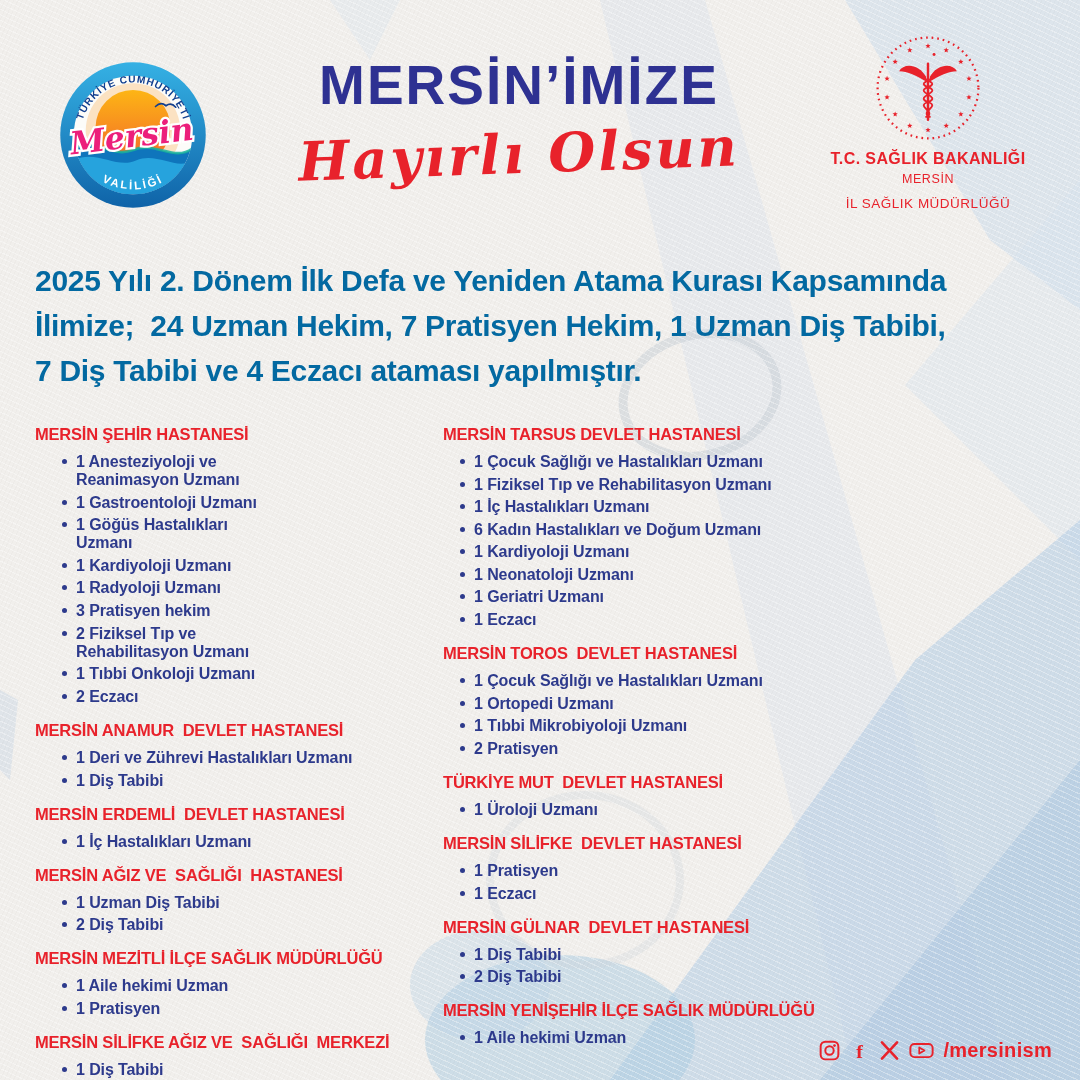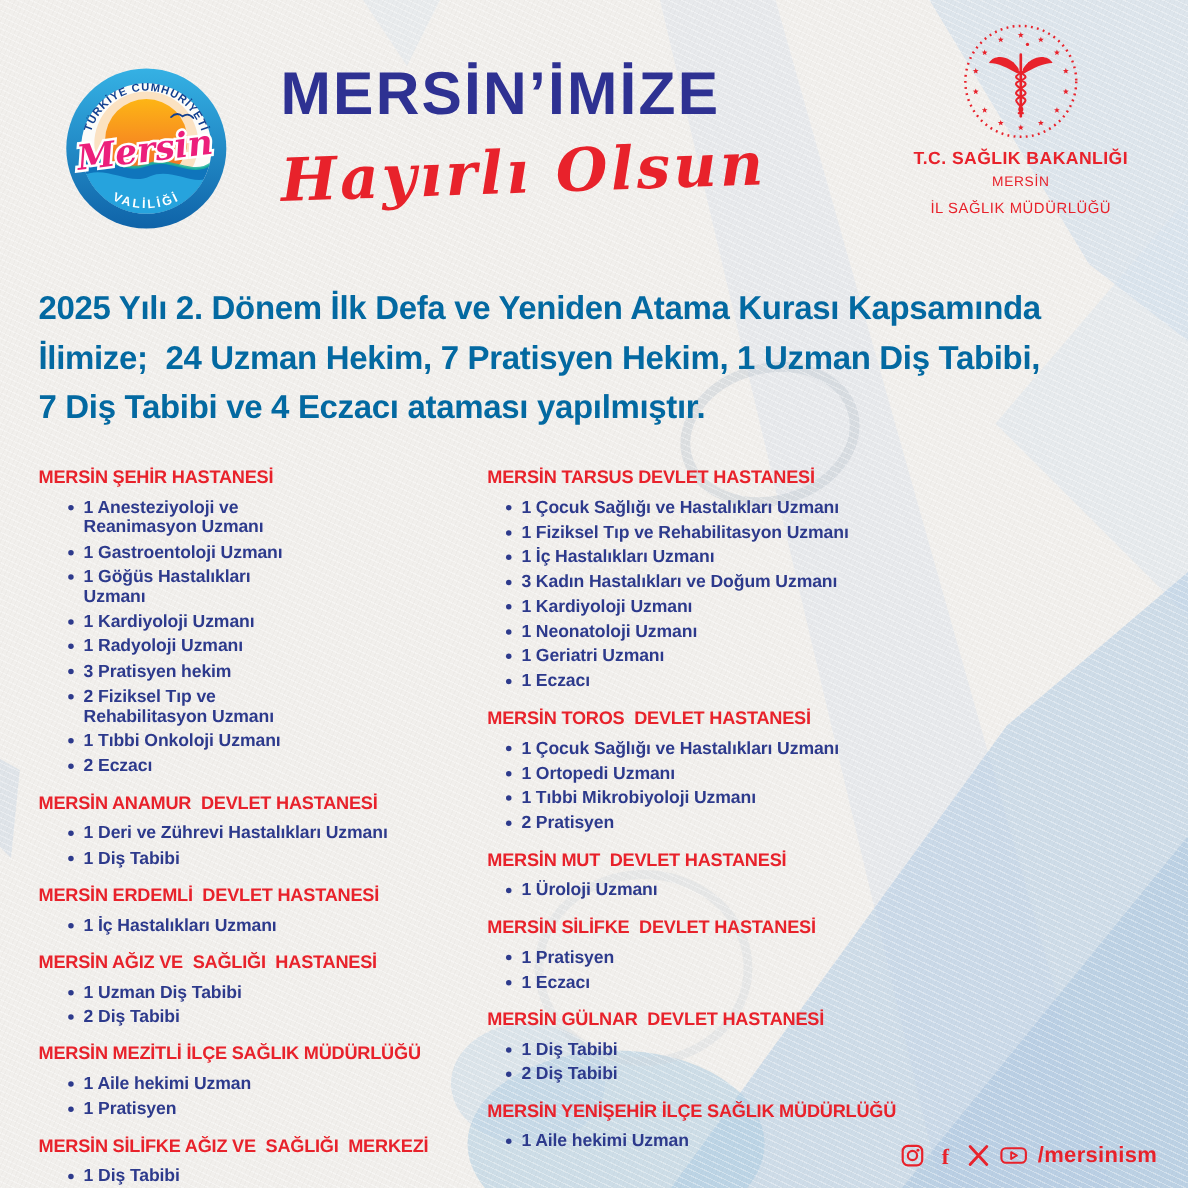--- a/index.html
+++ b/index.html
@@ -10,25 +10,25 @@
     content:"";position:absolute;inset:0;z-index:1;pointer-events:none;
     background:
       repeating-linear-gradient(115deg, rgba(120,110,100,0.03) 0 1px, transparent 1px 4px),
       repeating-linear-gradient(25deg, rgba(255,255,255,0.35) 0 1px, transparent 1px 5px);
   }
   .bg-art{position:absolute;inset:0;z-index:0;}
   .content{position:absolute;inset:0;z-index:2;}
 
   
   .valilik-logo{position:absolute;left:58px;top:60px;width:150px;height:150px;}
-  .title-block{position:absolute;left:255px;top:58px;width:560px;}
+  .title-block{position:absolute;left:239px;top:58px;width:560px;text-align:center;}
   .main-title{font-size:55px;font-weight:700;letter-spacing:2px;color:#2e3192;line-height:1;white-space:nowrap;}
   .sub-title{margin-top:14px;font-family:"DejaVu Serif", serif;font-style:italic;font-size:54px;font-weight:700;
              color:#e8222b;letter-spacing:3px;line-height:1;transform:rotate(-2deg);}
-  .ministry-block{position:absolute;right:22px;top:18px;width:260px;text-align:center;color:#e8222b;}
+  .ministry-block{position:absolute;right:22px;top:32px;width:260px;text-align:center;color:#e8222b;}
   .ministry-logo{width:112px;height:112px;margin:0 auto;display:block;}
   .ministry-line1{font-size:16px;font-weight:700;letter-spacing:.4px;margin-top:6px;white-space:nowrap;}
   .ministry-line2{font-size:12.5px;font-weight:400;letter-spacing:.6px;margin-top:4px;}
   .ministry-line3{font-size:13.5px;font-weight:400;letter-spacing:.5px;margin-top:10px;white-space:nowrap;}
 
   
   .intro{position:absolute;left:35px;top:258px;right:25px;
          font-size:30px;font-weight:700;color:#0369a1;line-height:1.5;
          letter-spacing:-0.3px;white-space:pre-wrap;}
 
@@ -206,38 +206,38 @@
             </ul>
           </section>
         </div>
       <div class="col col-right">
           <section>
             <h3>MERSİN TARSUS DEVLET HASTANESİ</h3>
             <ul>
               <li>1 Çocuk Sağlığı ve Hastalıkları Uzmanı</li>
               <li>1 Fiziksel Tıp ve Rehabilitasyon Uzmanı</li>
               <li>1 İç Hastalıkları Uzmanı</li>
-              <li>3 Kadın Hastalıkları ve Doğum Uzmanı</li>
+              <li>6 Kadın Hastalıkları ve Doğum Uzmanı</li>
               <li>1 Kardiyoloji Uzmanı</li>
               <li>1 Neonatoloji Uzmanı</li>
               <li>1 Geriatri Uzmanı</li>
               <li>1 Eczacı</li>
             </ul>
           </section>
           <section>
             <h3>MERSİN TOROS  DEVLET HASTANESİ</h3>
             <ul>
               <li>1 Çocuk Sağlığı ve Hastalıkları Uzmanı</li>
               <li>1 Ortopedi Uzmanı</li>
               <li>1 Tıbbi Mikrobiyoloji Uzmanı</li>
               <li>2 Pratisyen</li>
             </ul>
           </section>
           <section>
-            <h3>MERSİN MUT  DEVLET HASTANESİ</h3>
+            <h3>TÜRKİYE MUT  DEVLET HASTANESİ</h3>
             <ul>
               <li>1 Üroloji Uzmanı</li>
             </ul>
           </section>
           <section>
             <h3>MERSİN SİLİFKE  DEVLET HASTANESİ</h3>
             <ul>
               <li>1 Pratisyen</li>
               <li>1 Eczacı</li>
             </ul>

